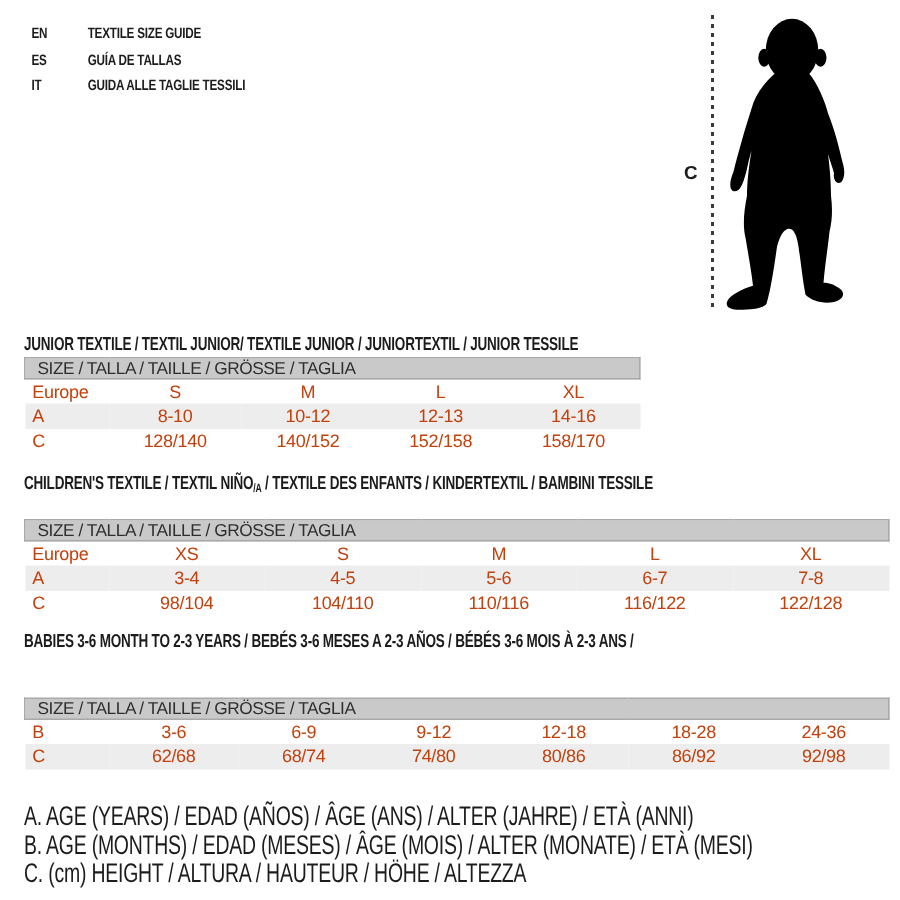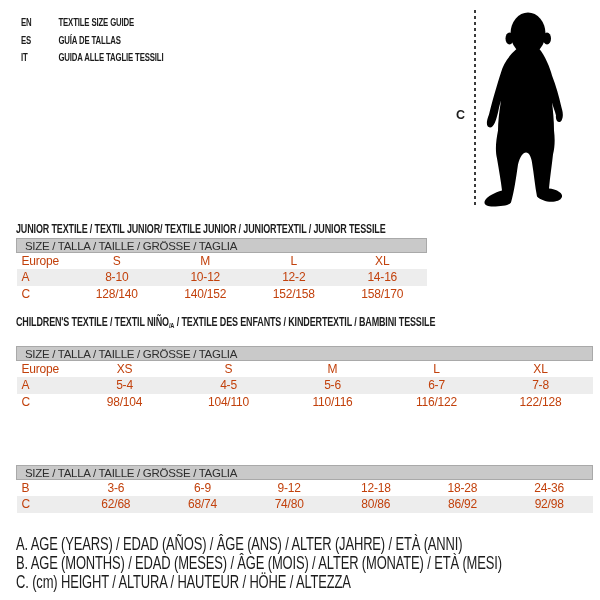--- a/index.html
+++ b/index.html
@@ -138,21 +138,21 @@
     <td class="rowlabel">Europe</td>
     <td>S</td>
     <td>M</td>
     <td>L</td>
     <td>XL</td>
   </tr>
   <tr class="alt">
     <td class="rowlabel">A</td>
     <td>8-10</td>
     <td>10-12</td>
-    <td>12-2</td>
+    <td>12-13</td>
     <td>14-16</td>
   </tr>
   <tr>
     <td class="rowlabel">C</td>
     <td>128/140</td>
     <td>140/152</td>
     <td>152/158</td>
     <td>158/170</td>
   </tr>
 </tbody>
@@ -178,38 +178,39 @@
   <tr>
     <td class="rowlabel">Europe</td>
     <td>XS</td>
     <td>S</td>
     <td>M</td>
     <td>L</td>
     <td>XL</td>
   </tr>
   <tr class="alt">
     <td class="rowlabel">A</td>
-    <td>5-4</td>
+    <td>3-4</td>
     <td>4-5</td>
     <td>5-6</td>
     <td>6-7</td>
     <td>7-8</td>
   </tr>
   <tr>
     <td class="rowlabel">C</td>
     <td>98/104</td>
     <td>104/110</td>
     <td>110/116</td>
     <td>116/122</td>
     <td>122/128</td>
   </tr>
 </tbody>
   </table>
 
 <div class="abs sec-title" style="left:16px; top:420px;">
+  <div><span class="cx s72">BABIES 3-6 MONTH TO 2-3 YEARS / BEBÉS 3-6 MESES A 2-3 AÑOS / BÉBÉS 3-6 MOIS À 2-3 ANS /</span></div>
 </div>
 
 <table class="size-table" style="left:16px; top:465px; width:577px;">
   <colgroup>
       <col style="width:56px">
       <col>
       <col>
       <col>
       <col>
       <col>

